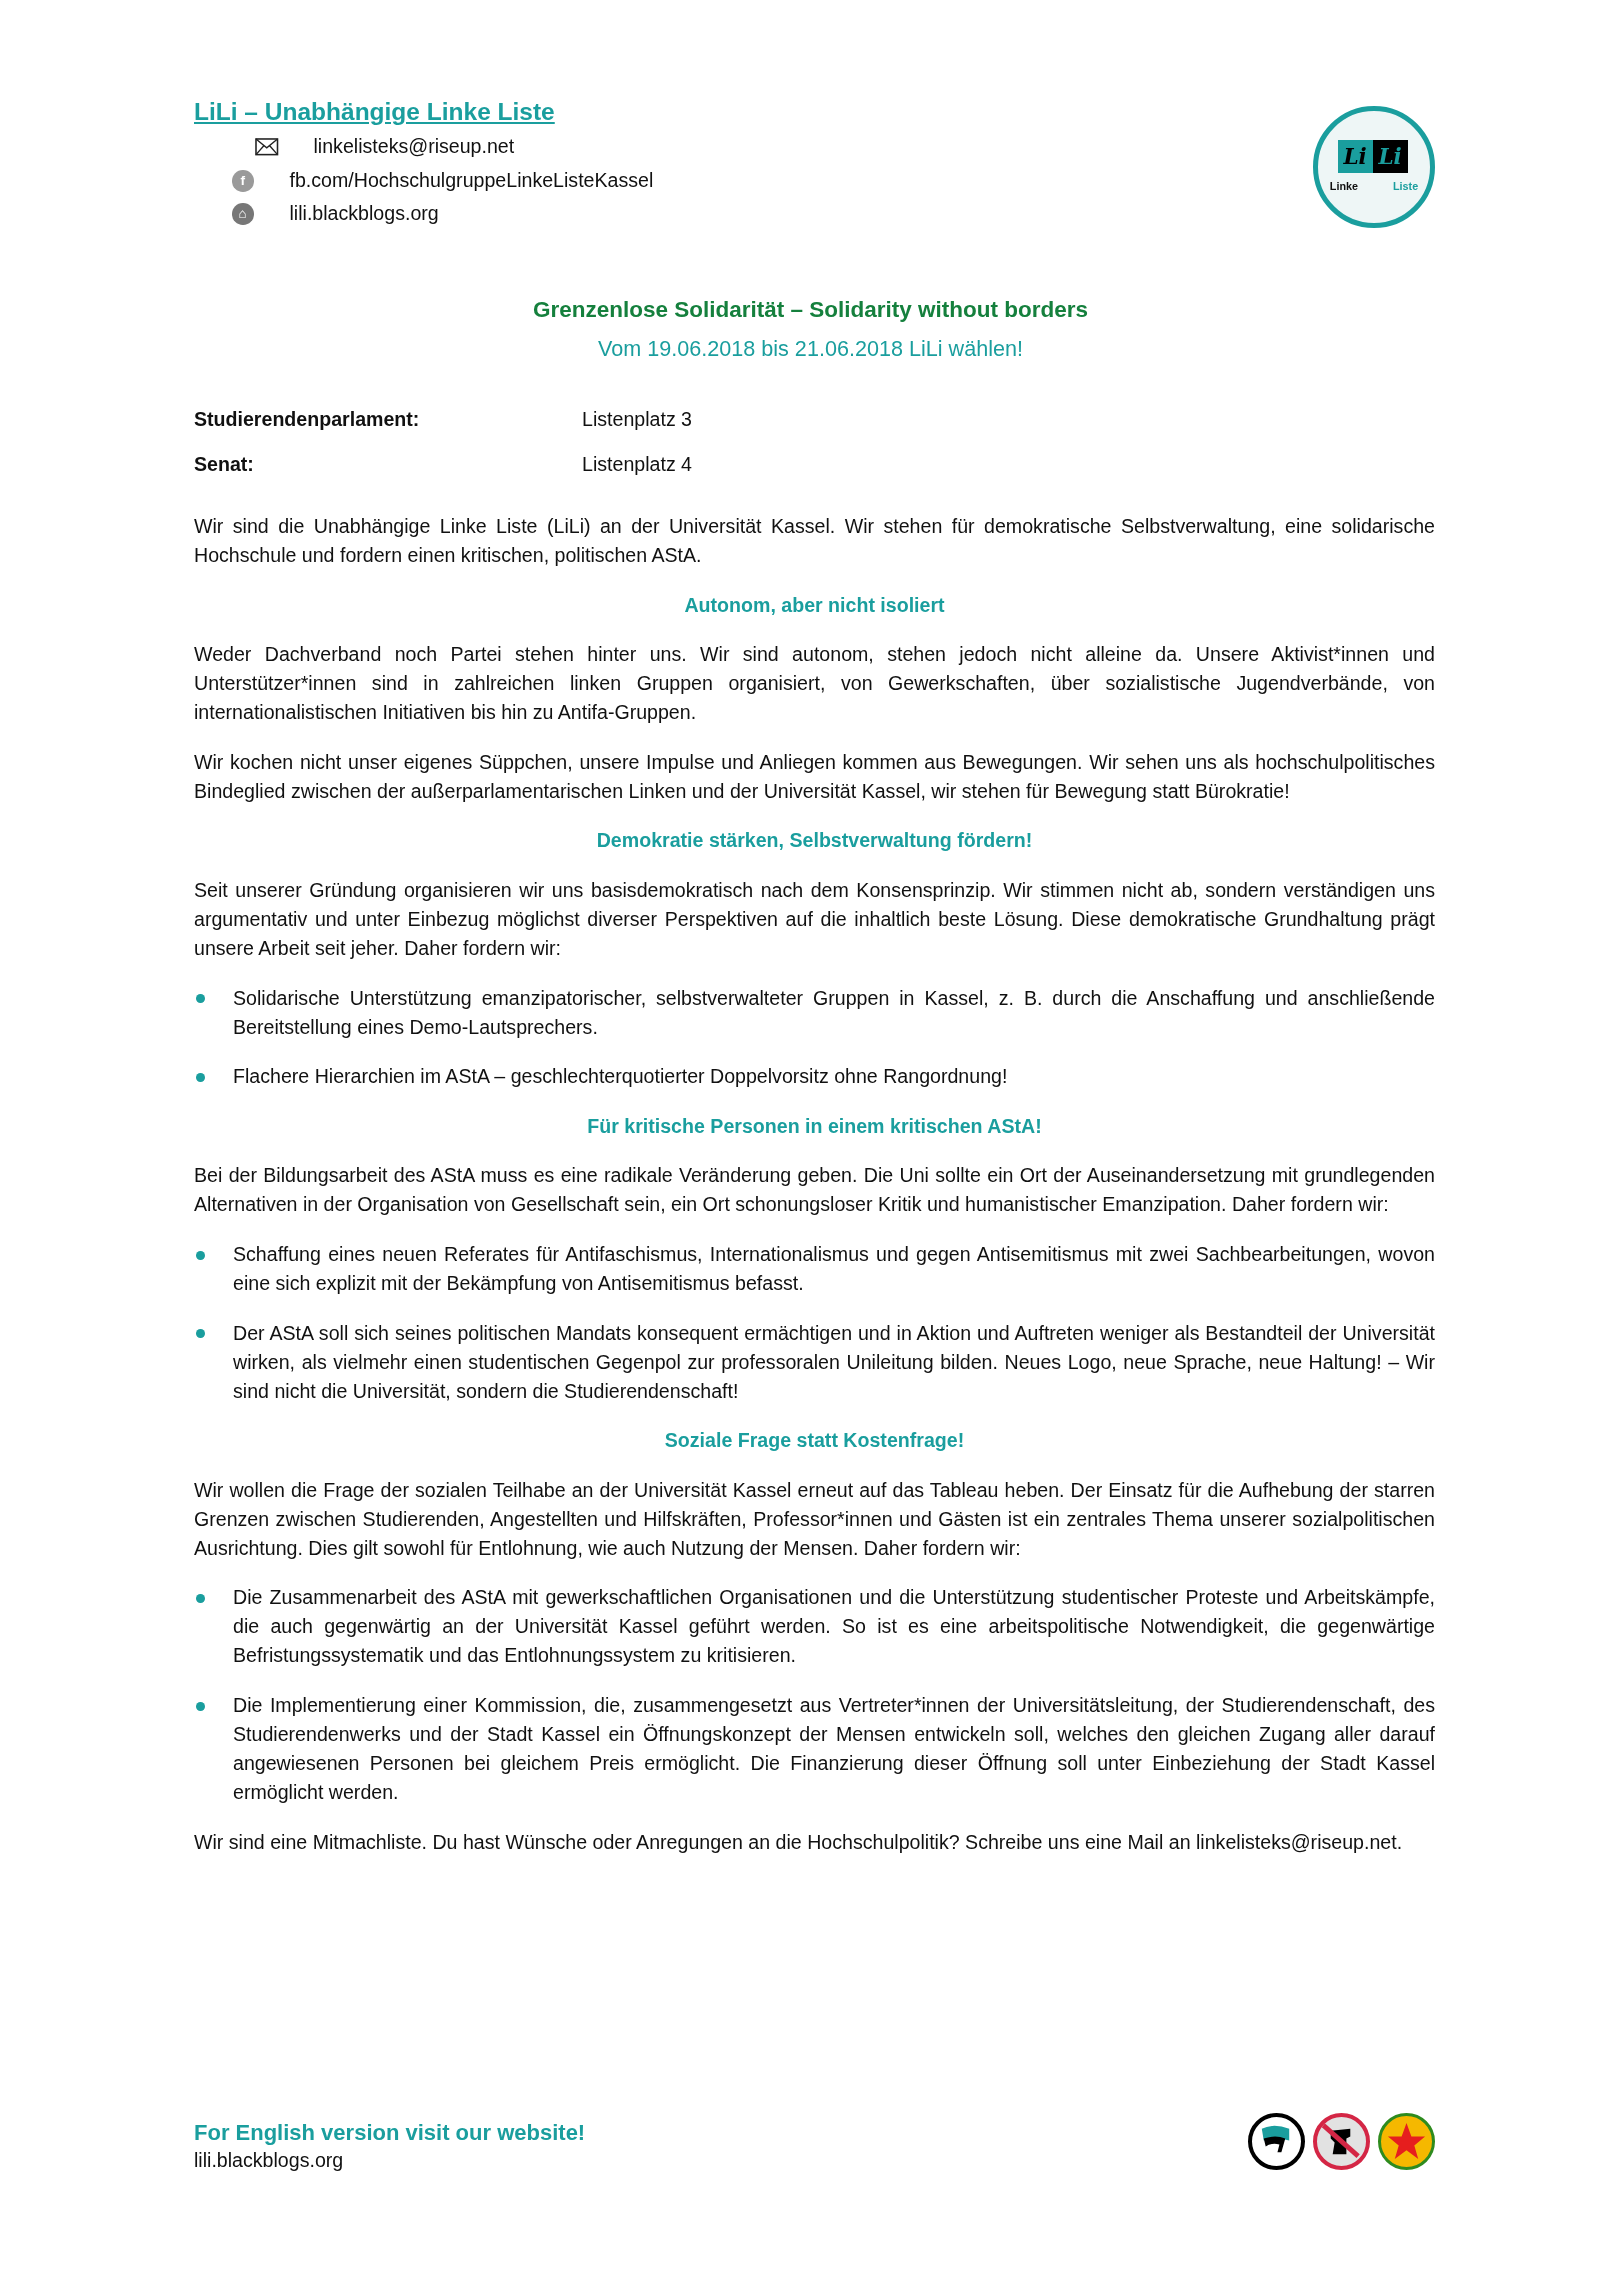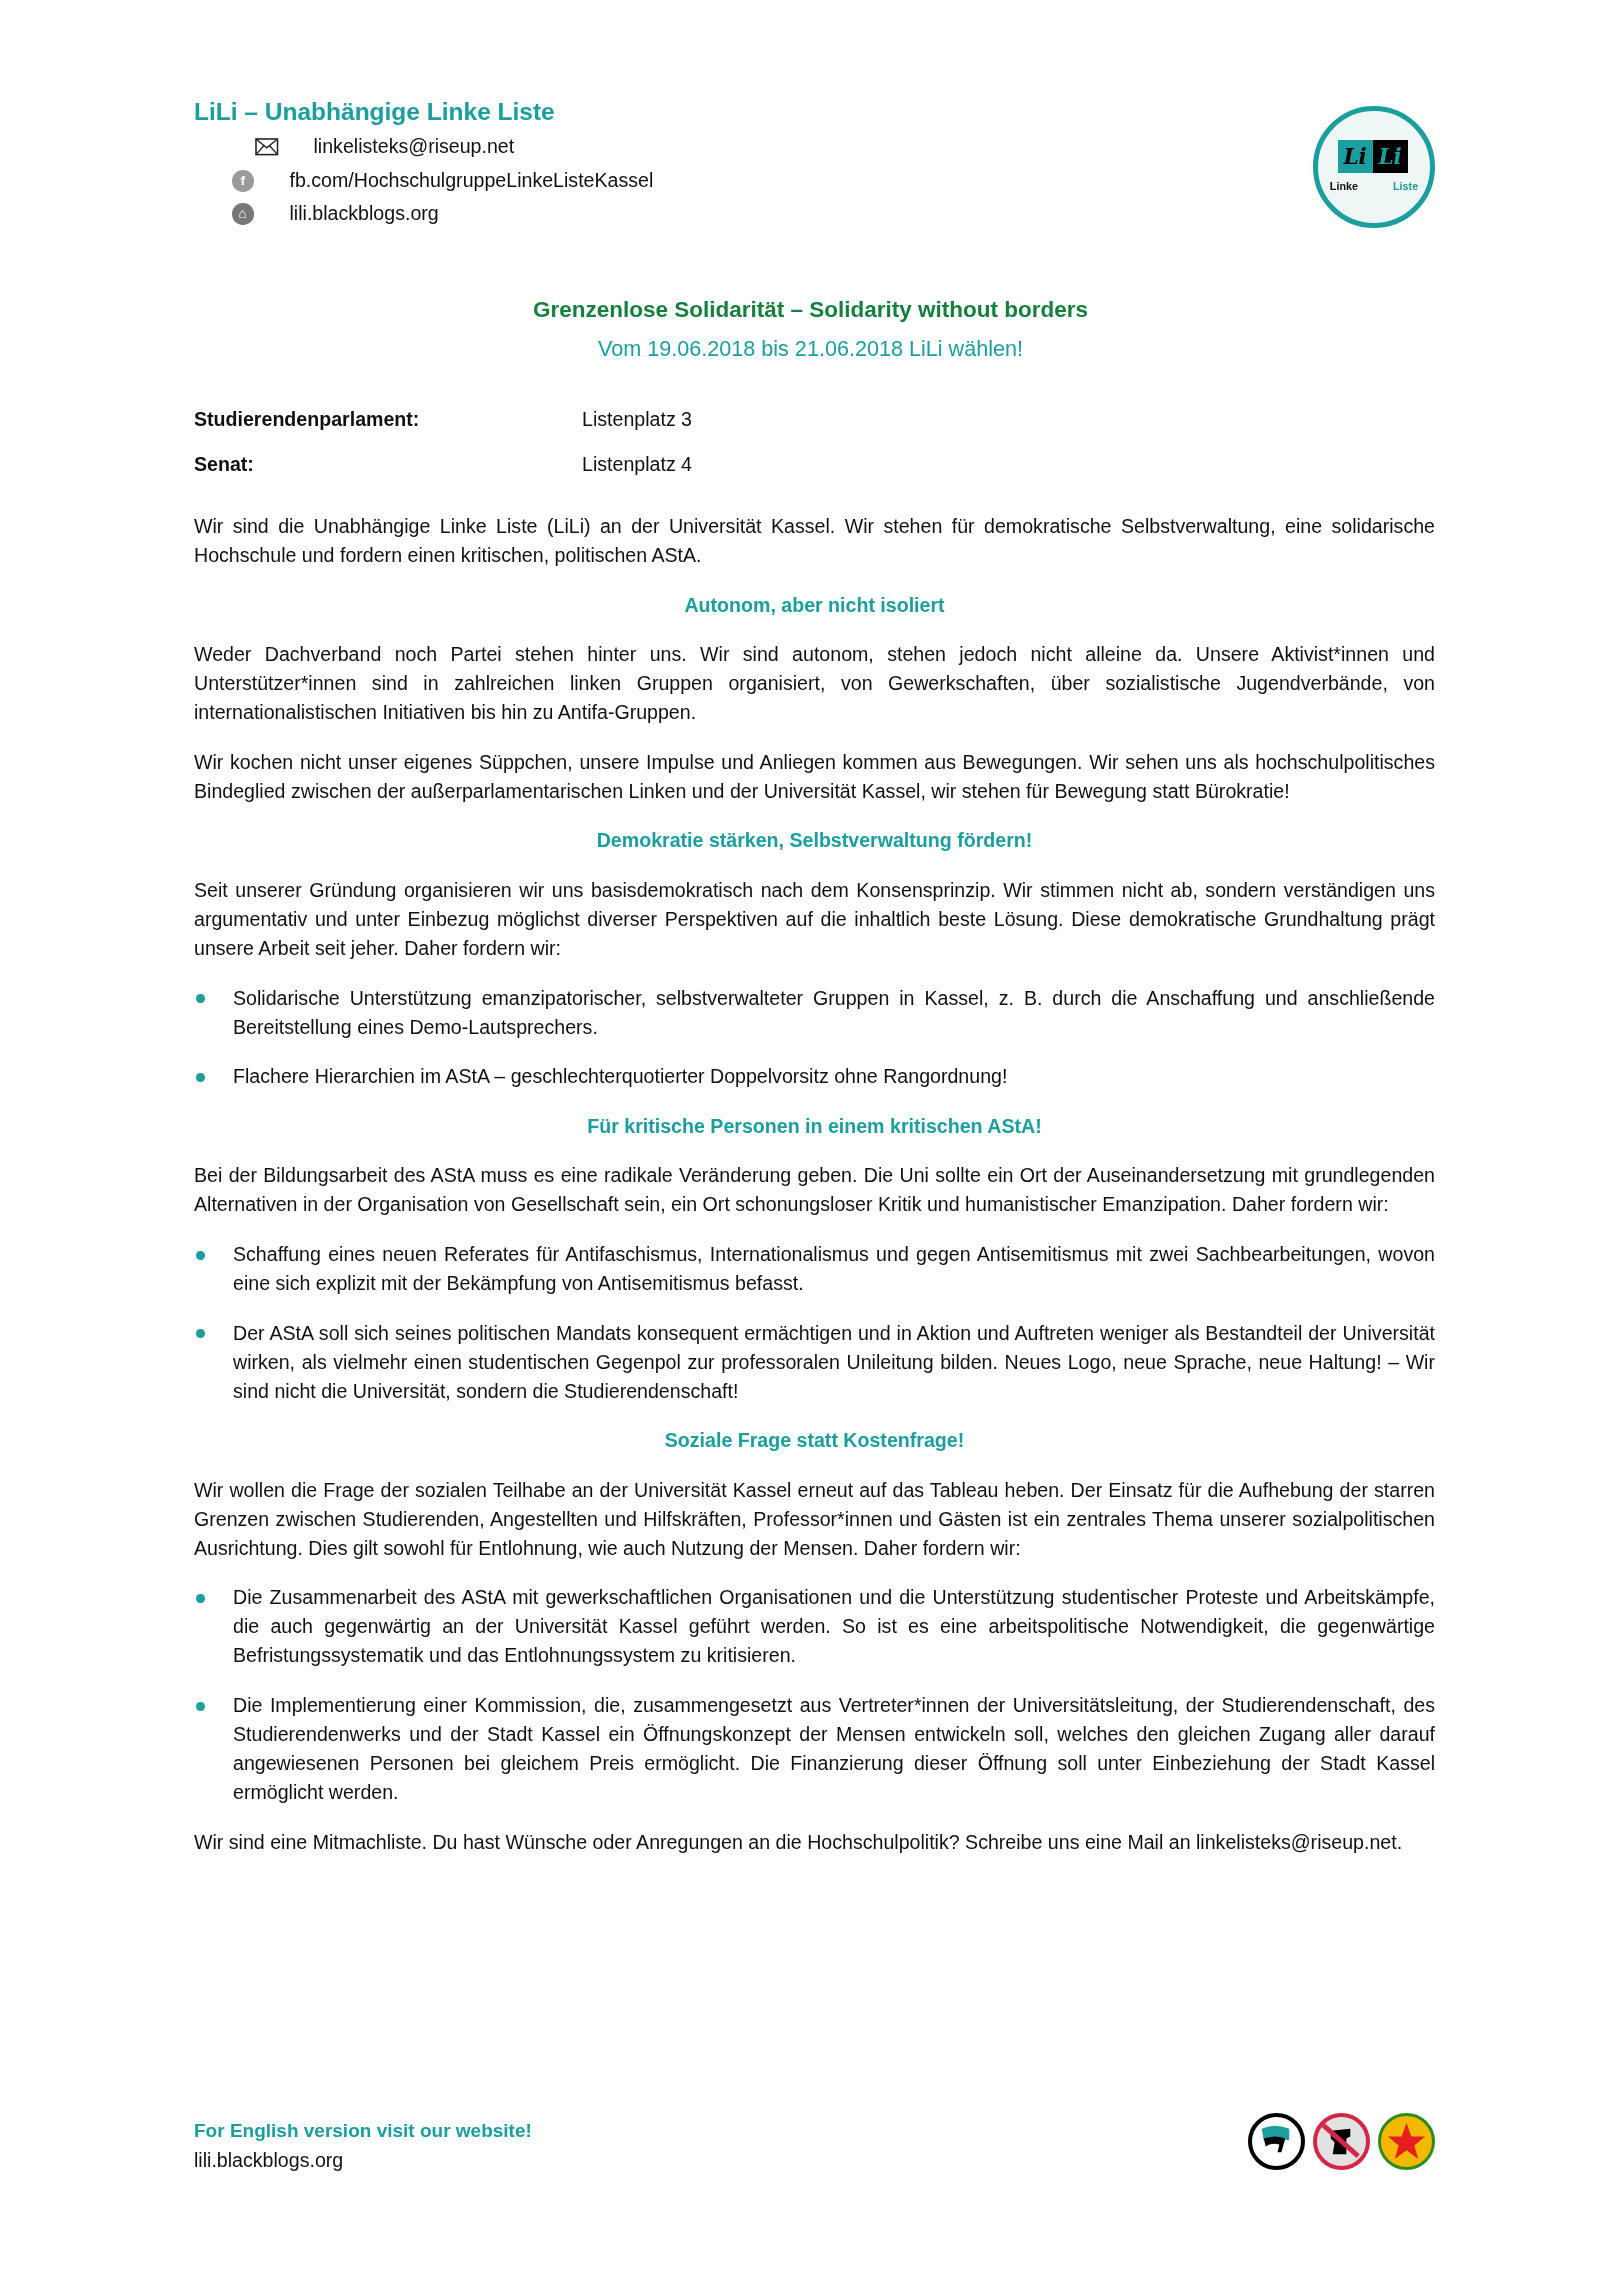--- a/index.html
+++ b/index.html
@@ -1,17 +1,17 @@
 <!DOCTYPE html>
 <html><head>
 <meta charset="utf-8">
 <style>
   html, body { margin: 0; padding: 0; background: #ffffff; }
   body { width: 1621px; height: 2293px; position: relative; font-family: "Liberation Sans", sans-serif; color: #111; }
-  .org-title { position: absolute; left: 194px; top: 98px; font-size: 24.5px; font-weight: bold; color: #1a9e9e; }
+  .org-title { position: absolute; left: 194px; top: 98px; font-size: 24.5px; font-weight: bold; color: #1a9e9e; text-decoration: underline; }
   .contact { position: absolute; left: 231px; font-size: 19.6px; display: flex; align-items: center; }
   .contact .ico { width: 23.5px; height: 23.5px; display: inline-flex; align-items: center; justify-content: center; margin-right: 35px; }
   .ico-circle { width: 21.6px; height: 21.6px; border-radius: 50%; background: #9a9a9a; color: #fff; font-size: 13.7px; font-weight: bold; display: flex; align-items: center; justify-content: center; }
   .ico-circle.dark { background: #777; }
   .logo { position: absolute; left: 1313px; top: 106px; width: 122px; height: 122px; border-radius: 50%; border: 5.9px solid #1a9e9e; background: #eef6f6; box-sizing: border-box; }
   .logo .boxes { position: absolute; left: 19.6px; top: 29px; width: 71px; height: 33px; display: flex; }
   .logo .b1 { width: 35px; height: 33px; background: #1a9e9e; color: #000; font-family: "DejaVu Serif", serif; font-style: italic; font-weight: bold; font-size: 21.6px; display:flex; align-items:center; justify-content:center; }
   .logo .b2 { width: 35px; height: 33px; background: #000; color: #1a9e9e; font-family: "DejaVu Serif", serif; font-style: italic; font-weight: bold; font-size: 21.6px; display:flex; align-items:center; justify-content:center; }
   .logo .cap { position: absolute; left: 0; width: 100%; top: 69px; text-align: center; font-size: 10.8px; font-weight: bold; }
   .logo .cap .l2 { color: #1a9e9e; padding-left: 32px; }
@@ -19,21 +19,21 @@
   .h1 { top: 297px; font-size: 22.5px; font-weight: bold; color: #15803d; }
   .h2 { top: 336px; font-size: 21.6px; color: #1a9e9e; }
   .kv { position: absolute; left: 194px; font-size: 19.6px; }
   .kv .k { font-weight: bold; display: inline-block; width: 388px; }
   .content { position: absolute; left: 194px; top: 512px; width: 1241px; font-size: 19.6px; line-height: 29px; }
   .content p { margin: 0 0 20.6px 0; text-align: justify; }
   .content h3 { margin: 0 0 21.6px 0; text-align: center; font-size: 19.6px; font-weight: bold; color: #1a9e9e; line-height: 28px; }
   .content ul { list-style: none; margin: 0; padding: 0; }
   .content li { position: relative; padding-left: 39px; margin: 0 0 20.6px 0; text-align: justify; }
   .content li .bullet { position: absolute; left: 2px; top: 10.8px; width: 8.8px; height: 8.8px; border-radius: 50%; background: #1a9e9e; }
-  .footer-title { position: absolute; left: 194px; top: 2120px; font-size: 19px; font-weight: bold; color: #1a9e9e; }
+  .footer-title { position: absolute; left: 194px; top: 2120px; font-size: 22px; font-weight: bold; color: #1a9e9e; }
   .footer-url { position: absolute; left: 194px; top: 2149px; font-size: 19.6px; }
   .badges { position: absolute; left: 1248px; top: 2113px; display: flex; gap: 7.8px; }
   .badge { width: 57px; height: 57px; border-radius: 50%; box-sizing: border-box; position: relative; overflow: hidden; }
   .badge.antifa { border: 4.9px solid #000; background: #fff; }
   .badge.noauth { border: 4.9px solid #d42645; background: #e2e2e2; }
   .badge.star { border: 3.9px solid #2e8b1e; background: #f5b800; display:flex; align-items:center; justify-content:center; }
 </style>
 </head>
 <body>
 

